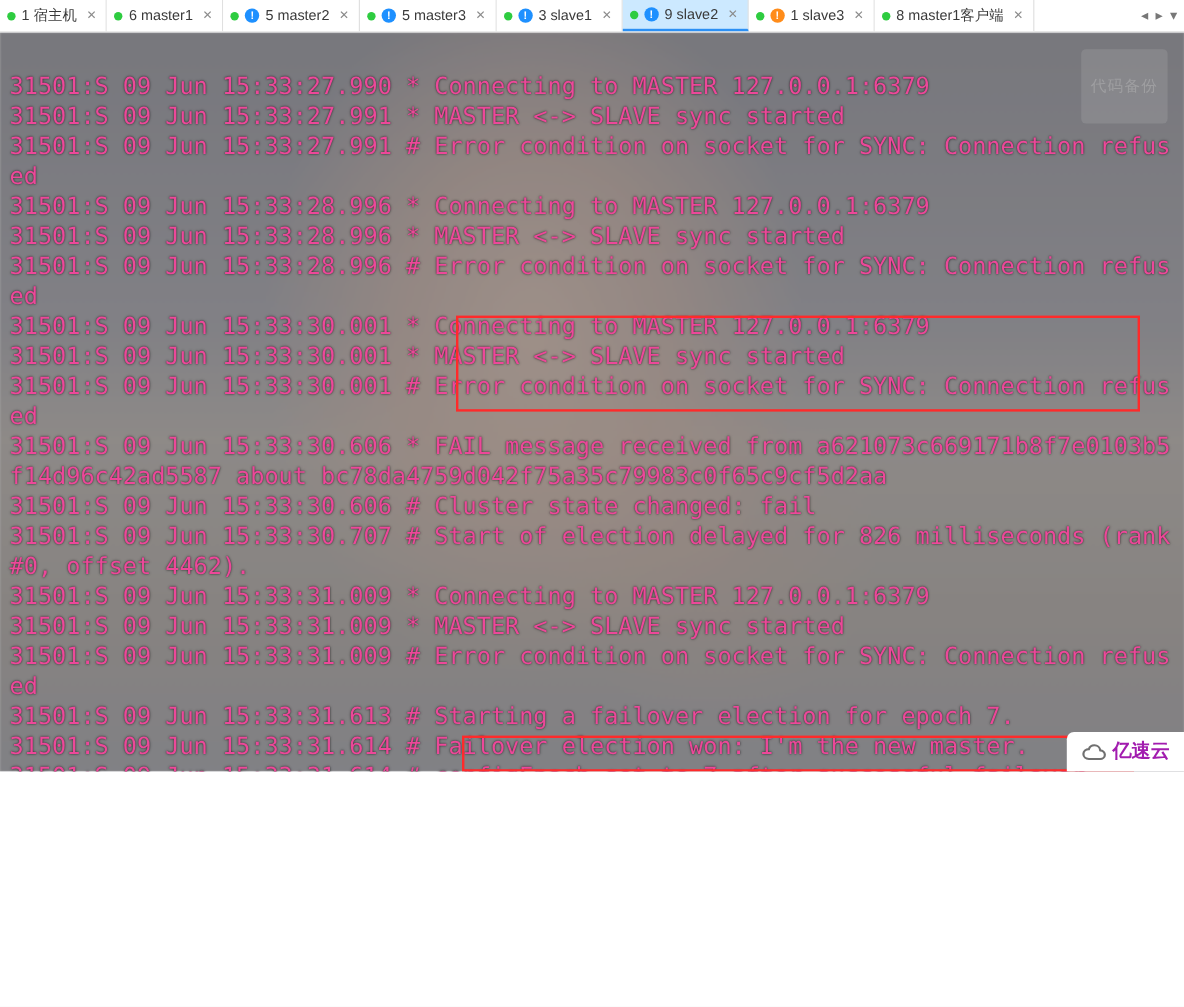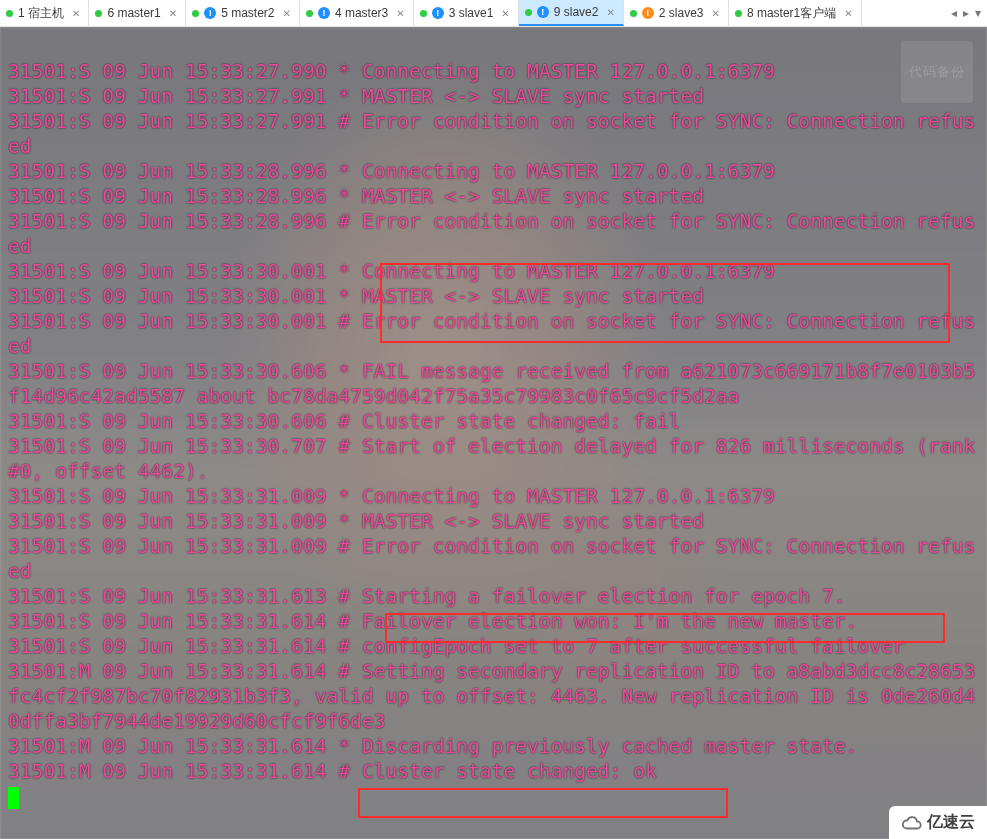--- a/index.html
+++ b/index.html
@@ -6,21 +6,21 @@
     margin: 0;
     padding: 0;
     width: 987px;
     height: 839px;
     font-family: "Microsoft YaHei", Arial, sans-serif;
     overflow: hidden;
     background: #ffffff;
   }
   .app {
     width: 987px;
-    height: 839px;
+    height: 643px;
     display: flex;
     flex-direction: column;
     position: relative;
   }
 
   
   .tab-bar {
     height: 26px;
     background: #ffffff;
     border-bottom: 1px solid #e0e0e0;
@@ -129,21 +129,21 @@
     box-sizing: border-box;
     pointer-events: none;
   }
 
   
   .brand-badge {
     position: absolute;
     right: 0;
     bottom: 0;
     background: #ffffff;
-    color: #404040;
+    color: #a21caf;
     font-size: 16px;
     font-weight: 600;
     padding: 6px 12px;
     border-top-left-radius: 6px;
     display: flex;
     align-items: center;
     gap: 4px;
   }
   .brand-badge svg { color: #707070; }
 
@@ -177,39 +177,39 @@
       </div>
       <div class="tab">
         <span class="status-dot" style="background: rgb(46, 204, 64);"></span>
         <span class="info-badge" style="background: rgb(30, 144, 255);">!</span>
         <span class="tab-label">5 master2</span>
         <span class="tab-close">✕</span>
       </div>
       <div class="tab">
         <span class="status-dot" style="background: rgb(46, 204, 64);"></span>
         <span class="info-badge" style="background: rgb(30, 144, 255);">!</span>
-        <span class="tab-label">4 master3</span>
+        <span class="tab-label">5 master3</span>
         <span class="tab-close">✕</span>
       </div>
       <div class="tab">
         <span class="status-dot" style="background: rgb(46, 204, 64);"></span>
         <span class="info-badge" style="background: rgb(30, 144, 255);">!</span>
         <span class="tab-label">3 slave1</span>
         <span class="tab-close">✕</span>
       </div>
       <div class="tab active">
         <span class="status-dot" style="background: rgb(46, 204, 64);"></span>
         <span class="info-badge" style="background: rgb(30, 144, 255);">!</span>
         <span class="tab-label">9 slave2</span>
         <span class="tab-close">✕</span>
       </div>
       <div class="tab">
         <span class="status-dot" style="background: rgb(46, 204, 64);"></span>
         <span class="info-badge" style="background: rgb(255, 140, 26);">!</span>
-        <span class="tab-label">2 slave3</span>
+        <span class="tab-label">1 slave3</span>
         <span class="tab-close">✕</span>
       </div>
       <div class="tab">
         <span class="status-dot" style="background: rgb(46, 204, 64);"></span>
         <span class="tab-label">8 master1客户端</span>
         <span class="tab-close">✕</span>
       </div>
       <div class="tab-extras">
         <span style="cursor: pointer;">◂</span>
         <span style="cursor: pointer;">▸</span>

